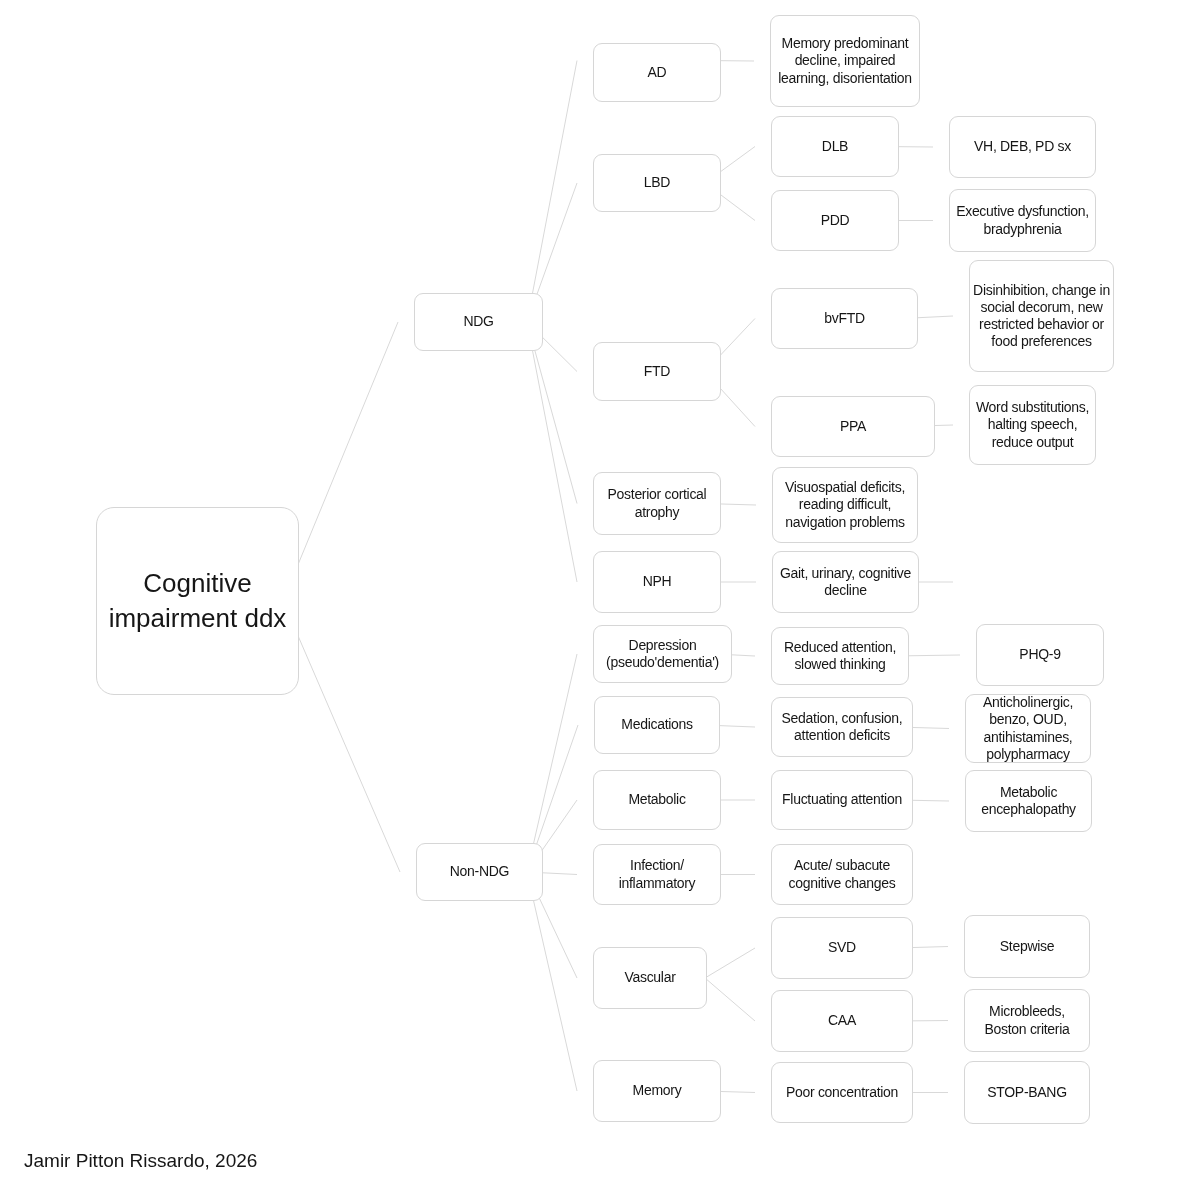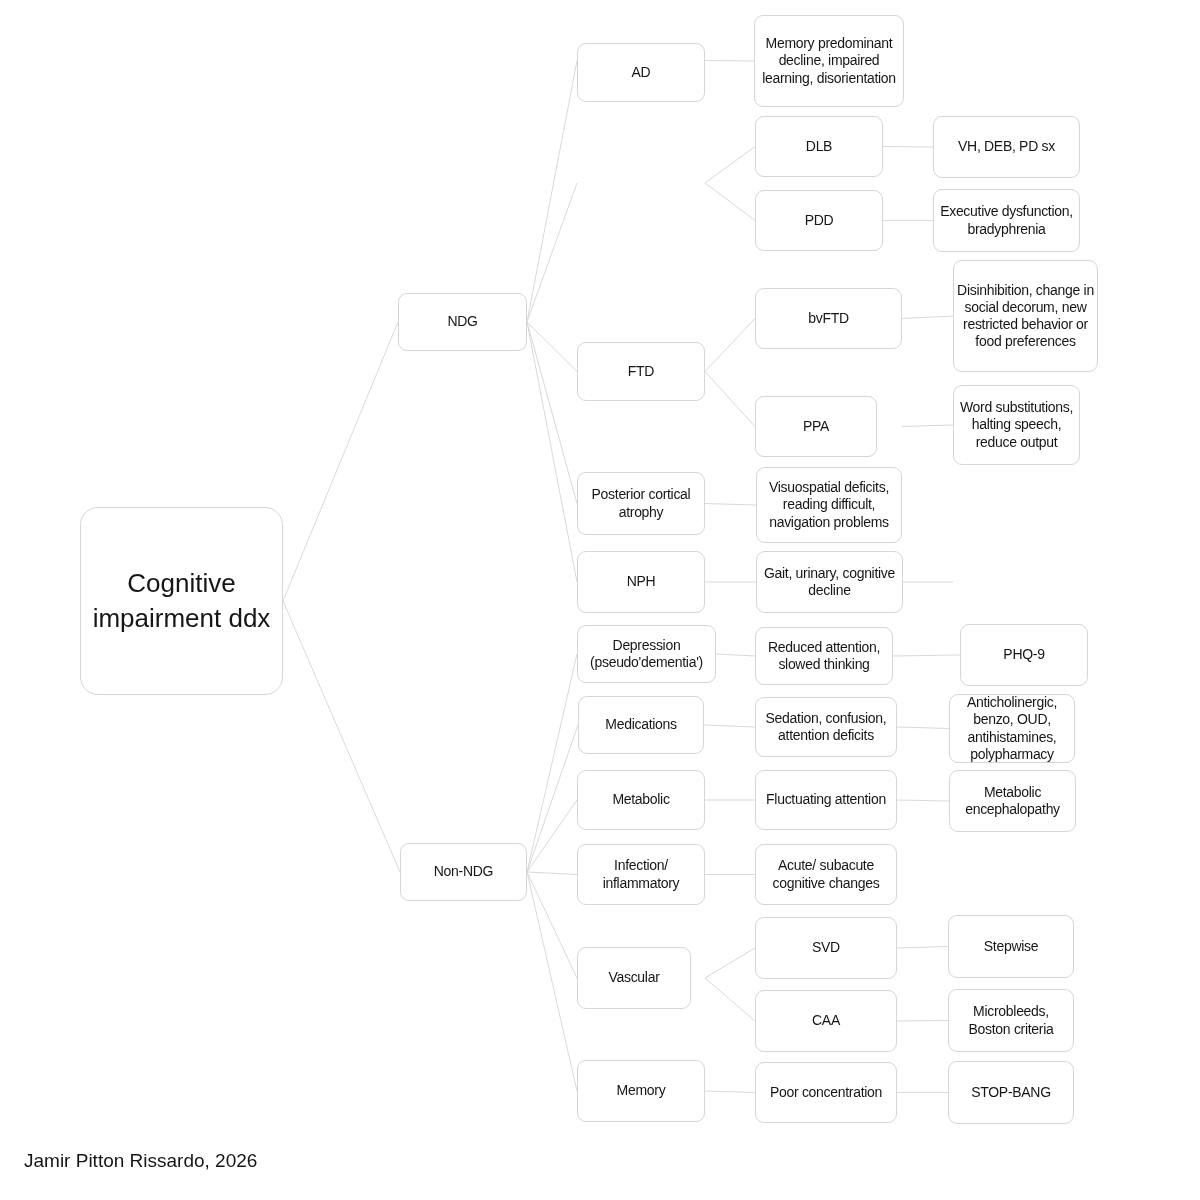--- a/index.html
+++ b/index.html
@@ -6,21 +6,21 @@
   #stage{
     position:relative;width:1200px;height:1200px;background:#ffffff;
     font-family:"Liberation Sans", sans-serif;overflow:hidden;
   }
   #wires{position:absolute;left:0;top:0;width:1200px;height:1200px;pointer-events:none;}
   .node{
     position:absolute;box-sizing:border-box;
     display:flex;align-items:center;justify-content:center;text-align:center;
     background:#ffffff;border:1px solid #d6d6d6;border-radius:9px;
     font-size:14px;line-height:1.22;letter-spacing:-0.3px;color:#161616;
-    padding:2px 3px;z-index:2;
+    padding:2px 3px;z-index:2;margin-left:16px;
   }
   .node.root{
     border-radius:18px;font-size:26px;font-weight:normal;line-height:1.35;
     letter-spacing:0;padding:4px 8px;
   }
   .footer-credit{
     position:absolute;left:24px;top:1150px;font-size:19px;color:#161616;
     letter-spacing:0;z-index:2;
   }
 </style>
@@ -70,29 +70,30 @@
     </svg>
 
   <div class="node root" style="left:80px;top:507px;width:203px;height:188px">Cognitive impairment ddx</div>
 
   <div class="node" style="left:398px;top:293px;width:129px;height:58px">NDG</div>
   <div class="node" style="left:400px;top:843px;width:127px;height:58px">Non-NDG</div>
 
   <div class="node" style="left:577px;top:43px;width:128px;height:59px">AD</div>
   <div class="node" style="left:754px;top:15px;width:150px;height:92px">Memory predominant decline, impaired learning, disorientation</div>
 
+  <div class="node" style="left:577px;top:154px;width:128px;height:58px">LBD</div>
   <div class="node" style="left:755px;top:116px;width:128px;height:61px">DLB</div>
   <div class="node" style="left:933px;top:116px;width:147px;height:62px">VH, DEB, PD sx</div>
   <div class="node" style="left:755px;top:190px;width:128px;height:61px">PDD</div>
   <div class="node" style="left:933px;top:189px;width:147px;height:63px">Executive dysfunction, bradyphrenia</div>
 
   <div class="node" style="left:577px;top:342px;width:128px;height:59px">FTD</div>
   <div class="node" style="left:755px;top:288px;width:147px;height:61px">bvFTD</div>
   <div class="node" style="left:953px;top:260px;width:145px;height:112px">Disinhibition, change in social decorum, new restricted behavior or food preferences</div>
-  <div class="node" style="left:755px;top:396px;width:122px;height:61px">PPA</div>
+  <div class="node" style="left:755px;top:396px;width:164px;height:61px">PPA</div>
   <div class="node" style="left:953px;top:385px;width:127px;height:80px">Word substitutions, halting speech, reduce output</div>
 
   <div class="node" style="left:577px;top:472px;width:128px;height:63px">Posterior cortical atrophy</div>
   <div class="node" style="left:756px;top:467px;width:146px;height:76px">Visuospatial deficits, reading difficult, navigation problems</div>
 
   <div class="node" style="left:577px;top:551px;width:128px;height:62px">NPH</div>
   <div class="node" style="left:756px;top:551px;width:147px;height:62px">Gait, urinary, cognitive decline</div>
 
   <div class="node" style="left:577px;top:625px;width:139px;height:58px">Depression (pseudo'dementia')</div>
   <div class="node" style="left:755px;top:627px;width:138px;height:58px">Reduced attention, slowed thinking</div>

